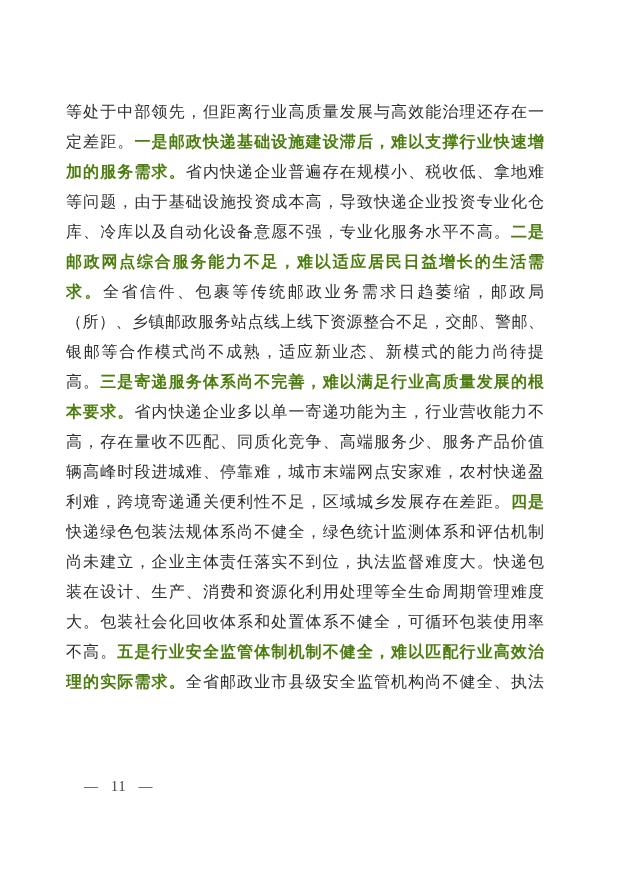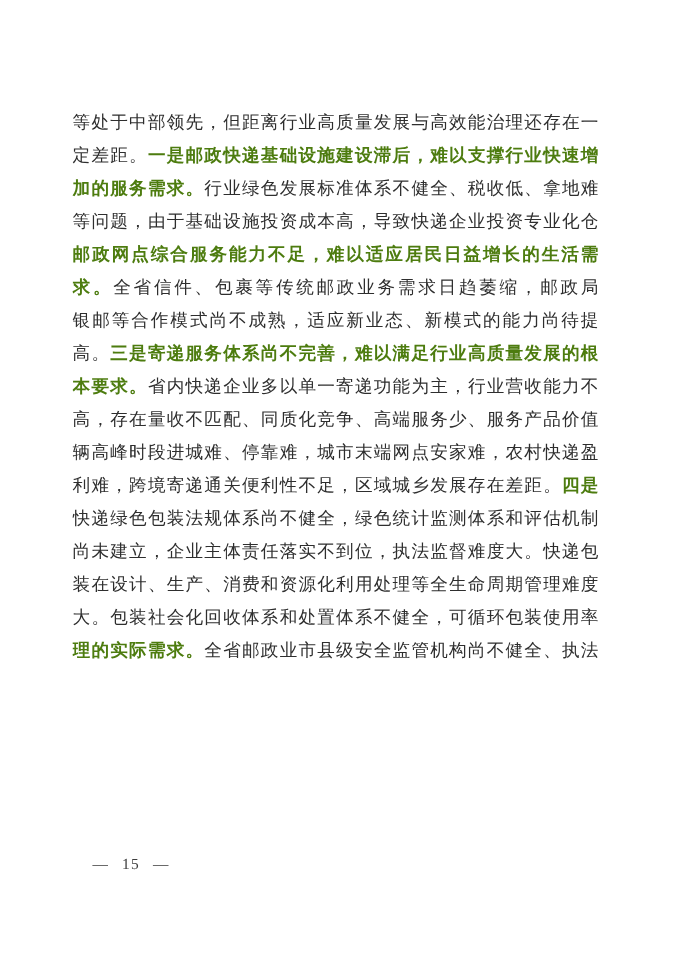--- a/index.html
+++ b/index.html
@@ -56,34 +56,37 @@
     letter-spacing: 1px;
   }
 </style>
 </head>
 <body>
 
 <div class="page">
   <div class="text-block" id="text-block">
       <div class="line"><span class="seg-normal">等处于中部领先，但距离行业高质量发展与高效能治理还存在一</span></div>
       <div class="line"><span class="seg-normal">定差距。</span><span class="seg-bold">一是邮政快递基础设施建设滞后，难以支撑行业快速增</span></div>
-      <div class="line"><span class="seg-bold">加的服务需求。</span><span class="seg-normal">行业绿色发展标准体系不健全、税收低、拿地难</span></div>
+      <div class="line"><span class="seg-bold">加的服务需求。</span><span class="seg-normal">省内快递企业普遍存在规模小、税收低、拿地难</span></div>
       <div class="line"><span class="seg-normal">等问题，由于基础设施投资成本高，导致快递企业投资专业化仓</span></div>
+      <div class="line"><span class="seg-normal">库、冷库以及自动化设备意愿不强，专业化服务水平不高。</span><span class="seg-bold">二是</span></div>
       <div class="line"><span class="seg-bold">邮政网点综合服务能力不足，难以适应居民日益增长的生活需</span></div>
       <div class="line"><span class="seg-bold">求。</span><span class="seg-normal">全省信件、包裹等传统邮政业务需求日趋萎缩，邮政局</span></div>
+      <div class="line"><span class="seg-normal">（所）、乡镇邮政服务站点线上线下资源整合不足，交邮、警邮、</span></div>
       <div class="line"><span class="seg-normal">银邮等合作模式尚不成熟，适应新业态、新模式的能力尚待提</span></div>
       <div class="line"><span class="seg-normal">高。</span><span class="seg-bold">三是寄递服务体系尚不完善，难以满足行业高质量发展的根</span></div>
       <div class="line"><span class="seg-bold">本要求。</span><span class="seg-normal">省内快递企业多以单一寄递功能为主，行业营收能力不</span></div>
       <div class="line"><span class="seg-normal">高，存在量收不匹配、同质化竞争、高端服务少、服务产品价值</span></div>
       <div class="line"><span class="seg-normal">辆高峰时段进城难、停靠难，城市末端网点安家难，农村快递盈</span></div>
       <div class="line"><span class="seg-normal">利难，跨境寄递通关便利性不足，区域城乡发展存在差距。</span><span class="seg-bold">四是</span></div>
       <div class="line"><span class="seg-normal">快递绿色包装法规体系尚不健全，绿色统计监测体系和评估机制</span></div>
       <div class="line"><span class="seg-normal">尚未建立，企业主体责任落实不到位，执法监督难度大。快递包</span></div>
       <div class="line"><span class="seg-normal">装在设计、生产、消费和资源化利用处理等全生命周期管理难度</span></div>
       <div class="line"><span class="seg-normal">大。包装社会化回收体系和处置体系不健全，可循环包装使用率</span></div>
+      <div class="line"><span class="seg-normal">不高。</span><span class="seg-bold">五是行业安全监管体制机制不健全，难以匹配行业高效治</span></div>
       <div class="line"><span class="seg-bold">理的实际需求。</span><span class="seg-normal">全省邮政业市县级安全监管机构尚不健全、执法</span></div>
     </div>
   <div class="footer">
     <span>—</span>
-    <span>15</span>
+    <span>11</span>
     <span>—</span>
   </div>
 </div>
 
 </body></html>

